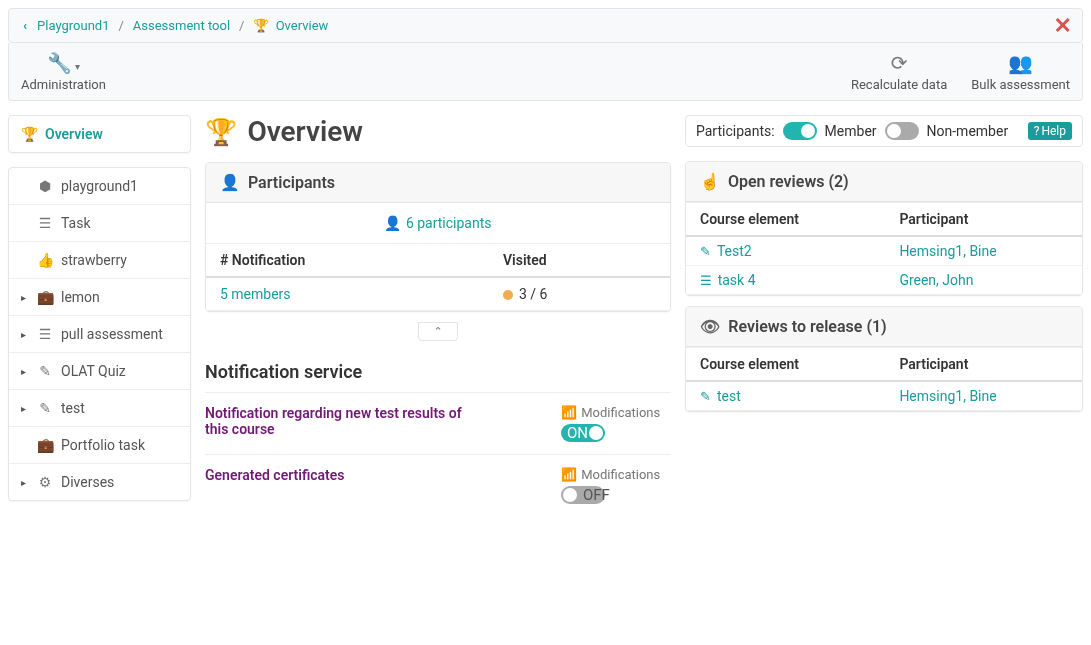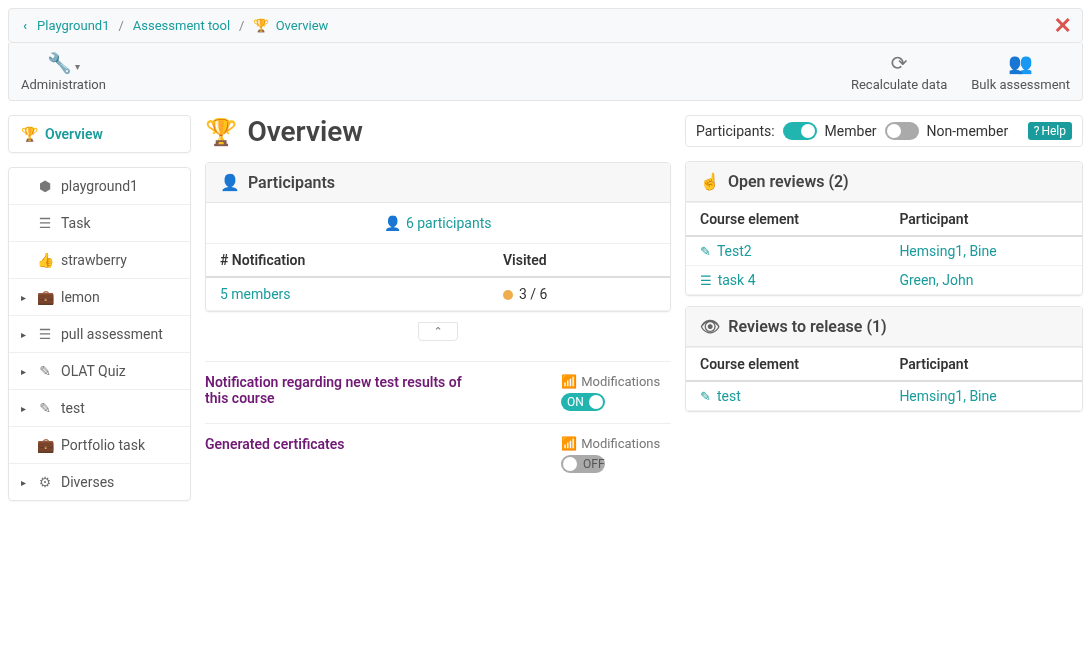--- a/index.html
+++ b/index.html
@@ -72,21 +72,21 @@
 .dot-amber { display: inline-block; width: 10px; height: 10px; border-radius: 50%; background: #f0ad4e; margin-right: 6px; vertical-align: middle; }
 
 .collapse-handle { text-align: center; margin-bottom: 20px; }
 .collapse-handle span { display: inline-block; border: 1px solid #e5e5e5; border-radius: 0 0 4px 4px; padding: 2px 14px; color: #777; cursor: pointer; font-size: 11px; }
 
 h3.section { font-size: 18px; color: #333; font-weight: 600; margin: 18px 0 10px; }
 .notif-row { display: flex; justify-content: space-between; align-items: flex-start; padding: 12px 0; border-top: 1px solid #eee; gap: 20px; }
 .notif-label { font-weight: 600; color: #701a75; max-width: 270px; }
 .modif-col { display: flex; flex-direction: column; align-items: flex-start; gap: 4px; min-width: 110px; }
 .modif-lbl { color: #777; font-size: 13px; display: flex; align-items: center; gap: 4px; }
-.pill-toggle { width: 44px; height: 18px; border-radius: 18px; position: relative; font-size: 12px; color: #fff; display: flex; align-items: center; }
+.pill-toggle { width: 44px; height: 18px; border-radius: 18px; position: relative; font-size: 15px; color: #fff; display: flex; align-items: center; }
 .pill-toggle.on { background: #22b5b0; padding-left: 6px; }
 .pill-toggle.off { background: #aaa; padding-left: 22px; color:#555;}
 .pill-toggle .knob { position: absolute; top: 2px; width: 14px; height: 14px; background: #fff; border-radius: 50%; }
 .pill-toggle.on .knob { right: 2px; }
 .pill-toggle.off .knob { left: 2px; }
 
 
 .rtable th { padding: 8px 14px; }
 .rtable td { padding: 6px 14px; }
 .rtable td a { display: flex; align-items: center; gap: 6px; }
@@ -210,20 +210,21 @@
             <tbody>
               <tr>
                 <td><a class="link-teal">5 members</a></td>
                 <td><span class="dot-amber"></span><span>3 / 6</span></td>
               </tr>
             </tbody>
           </table>
         </div>
         <div class="collapse-handle"><span>⌃</span></div>
 
+        <h3 class="section">Notification service</h3>
 
         <div class="notif-row">
           <div class="notif-label">Notification regarding new test results of this course</div>
           <div class="modif-col">
             <div class="modif-lbl">
                 <span>📶</span>
                 <span>Modifications</span>
               </div>
             <div class="pill-toggle on">
               <span>ON</span>

